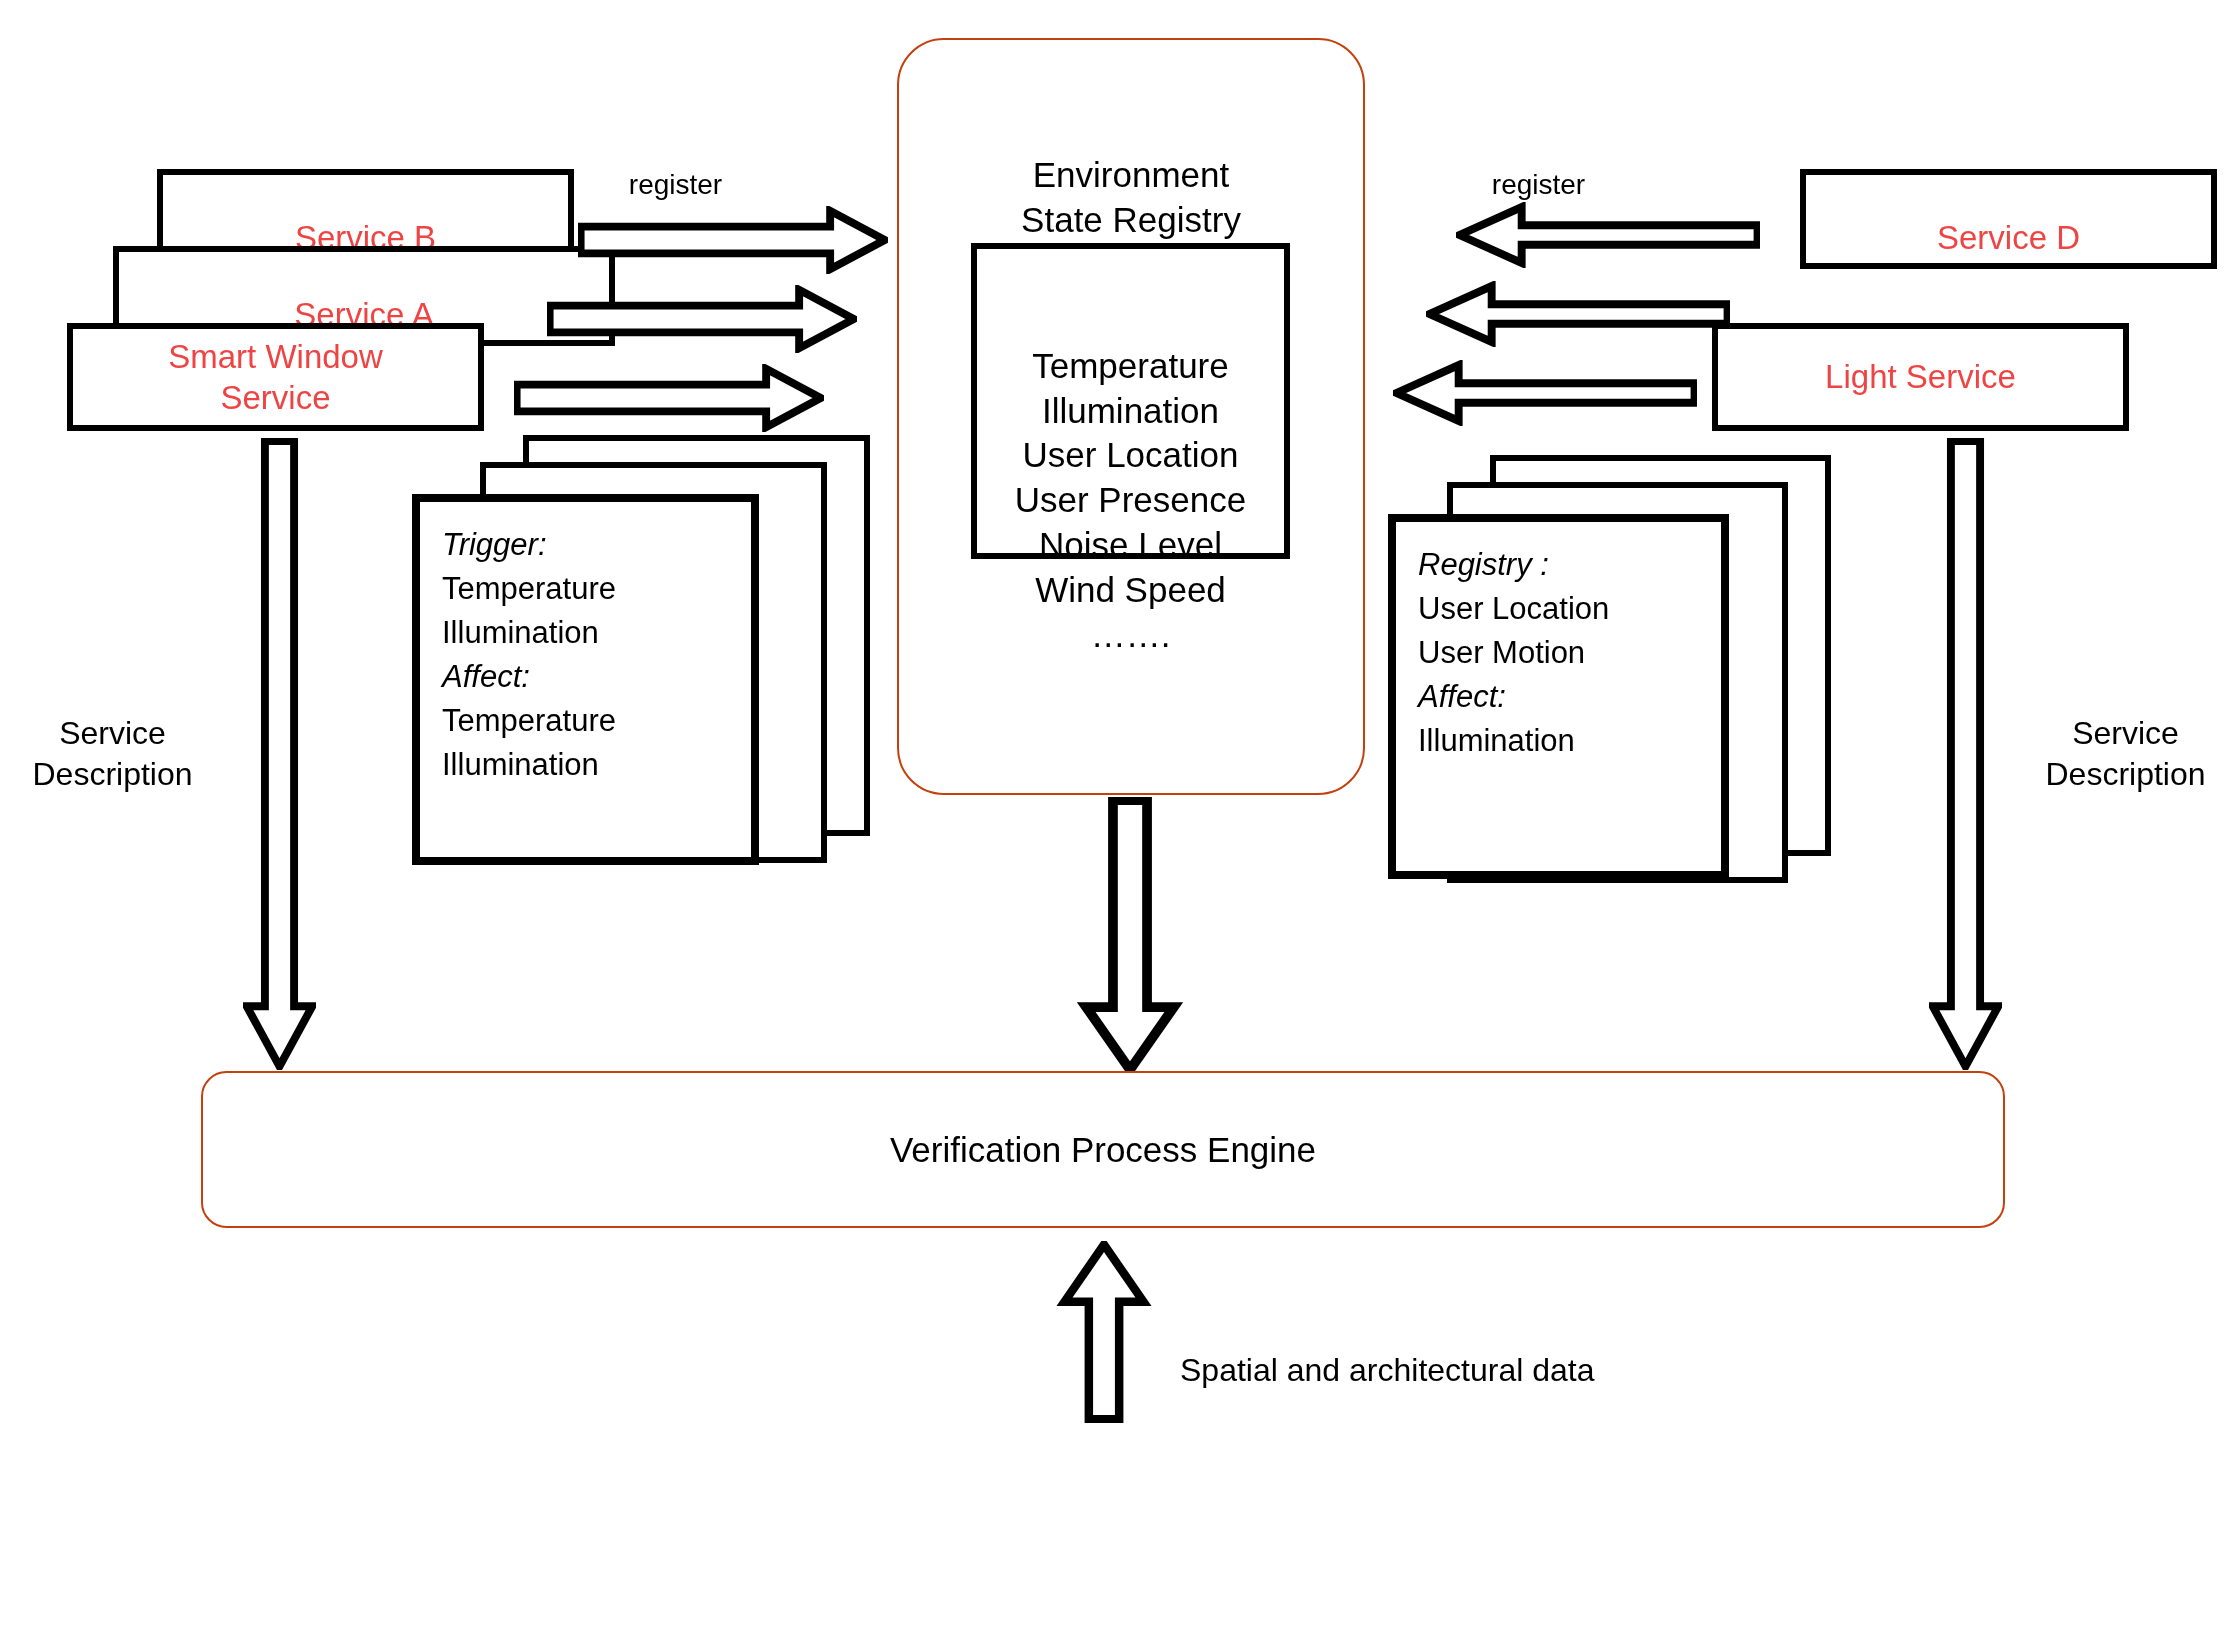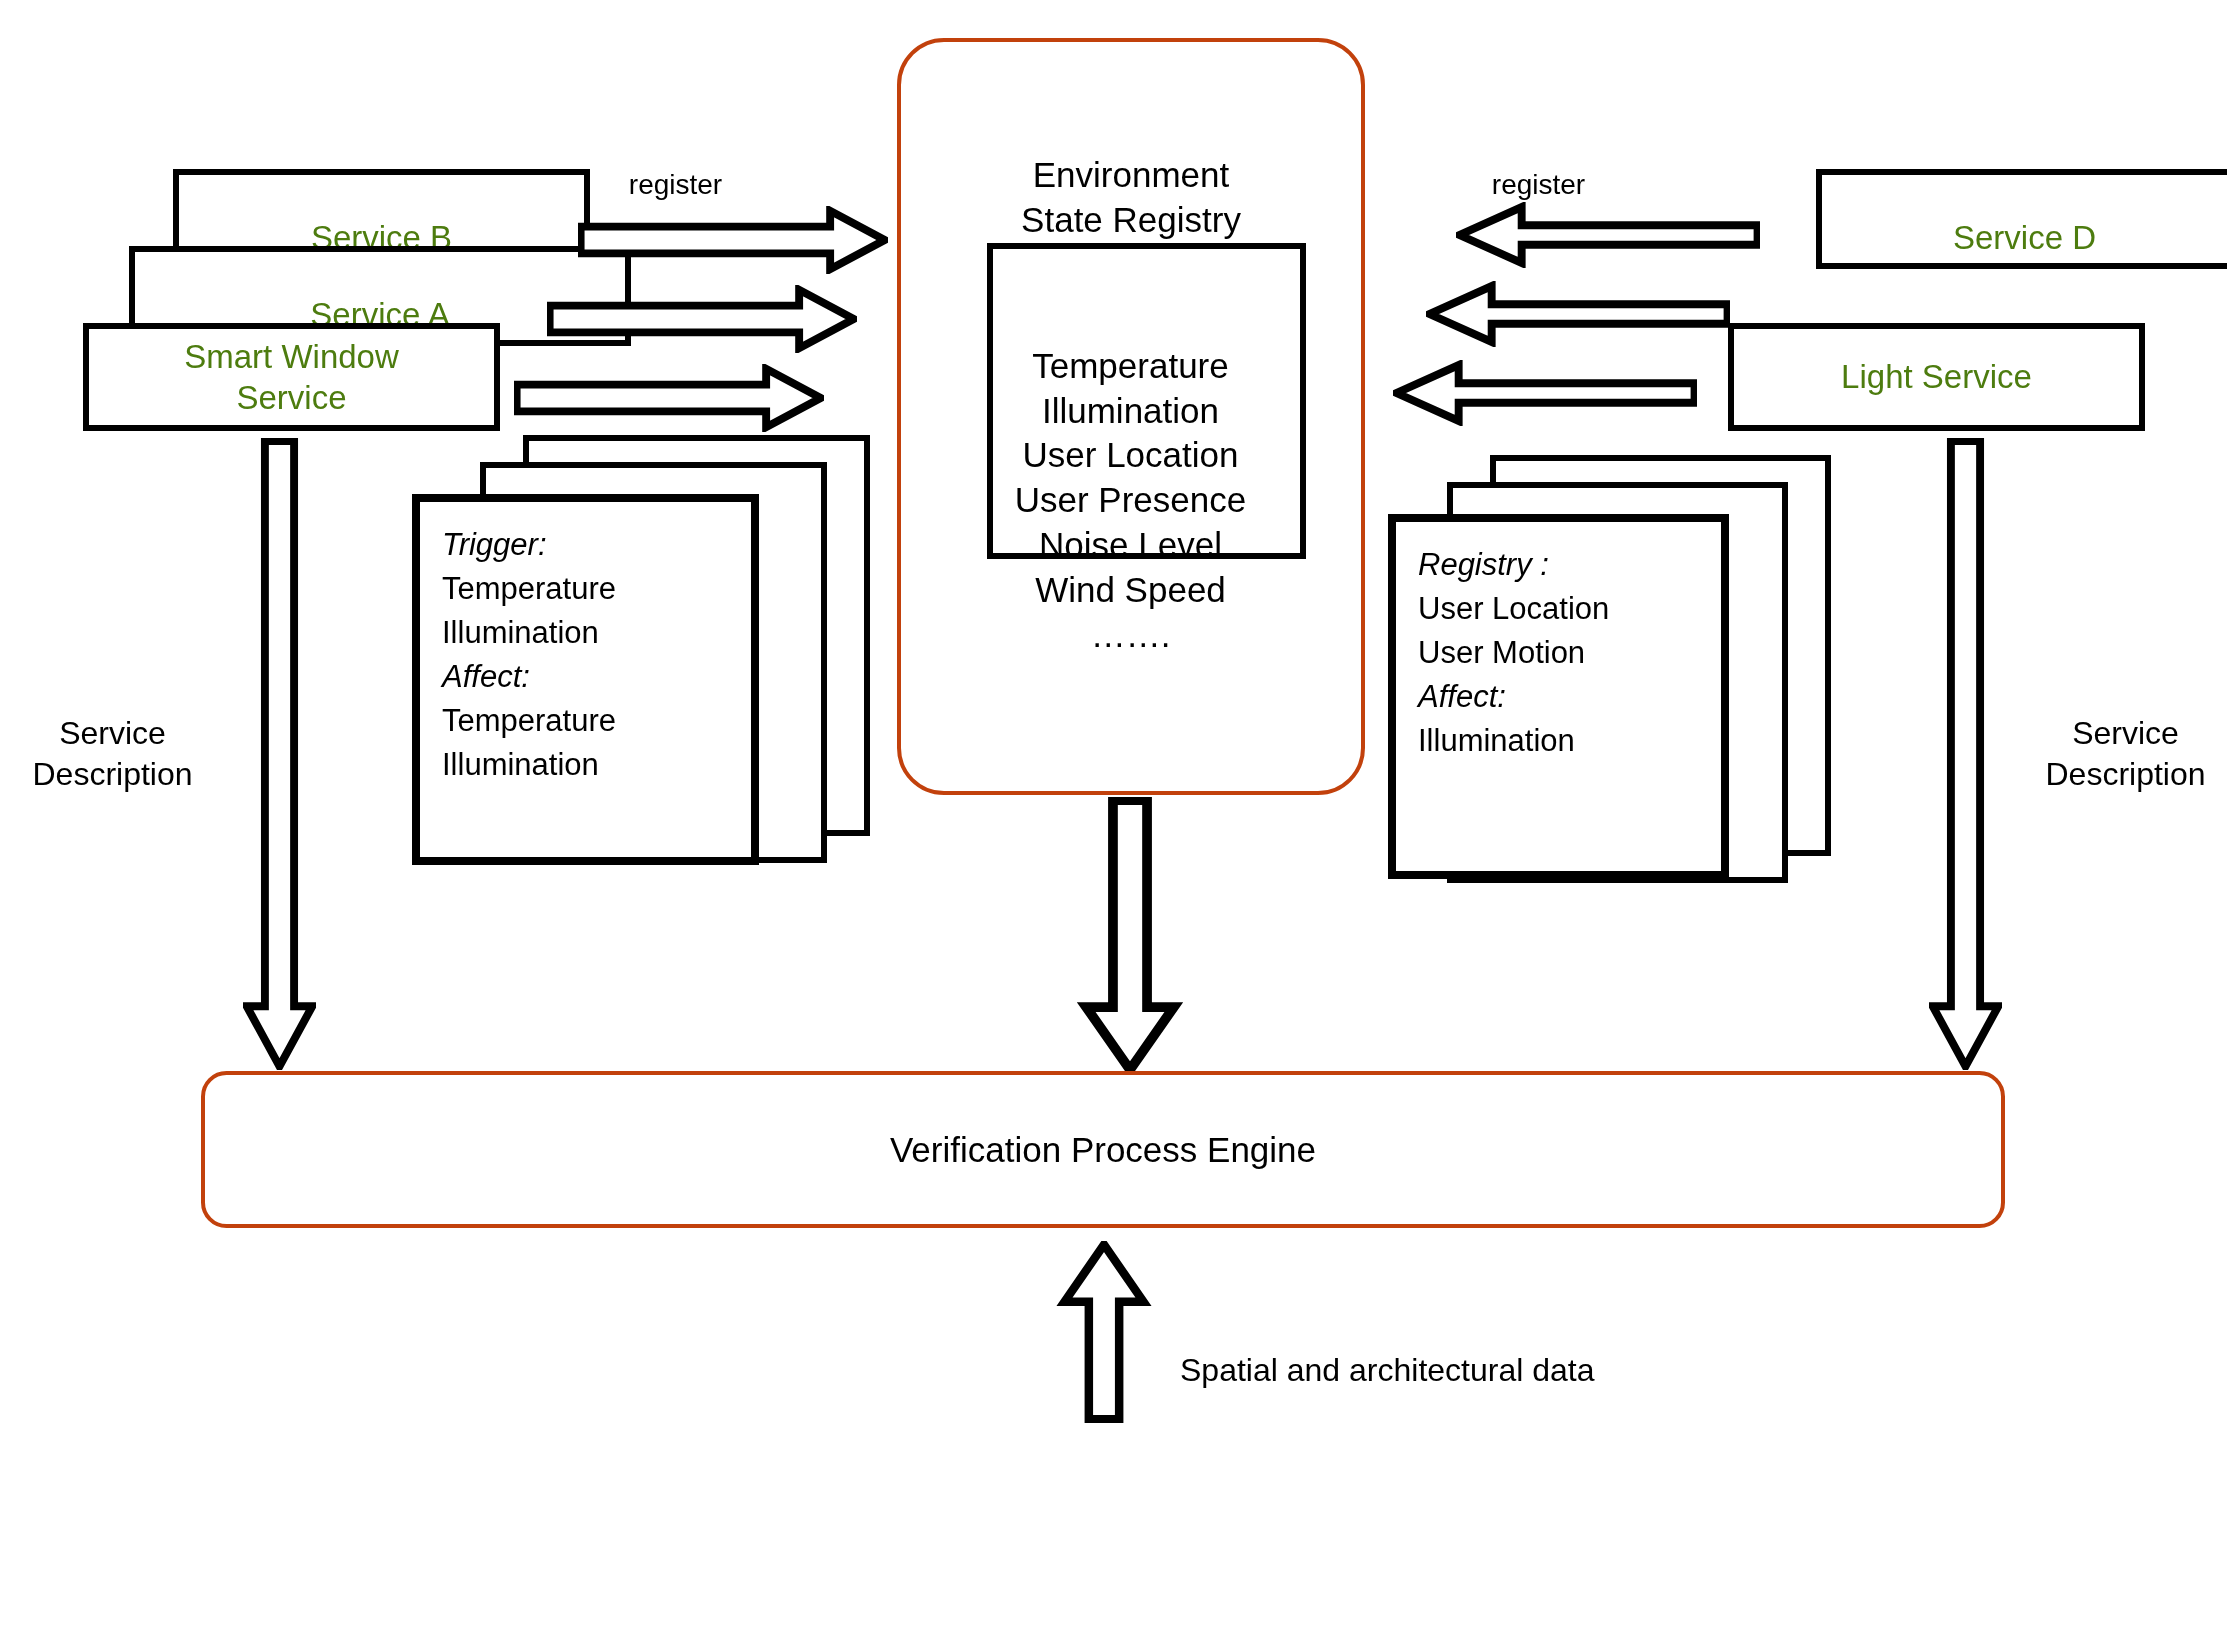--- a/index.html
+++ b/index.html
@@ -23,28 +23,27 @@
   .box {
     position: absolute;
     box-sizing: border-box;
     background: #ffffff;
     border: 6.7px solid #000000;
     display: flex;
     align-items: center;
     justify-content: center;
     text-align: center;
     line-height: 1.25;
-    color: #4d7c0f;
-    margin-left: 16px;
+    color: #ef4444;
   }
   .rbox {
     position: absolute;
     box-sizing: border-box;
     background: #ffffff;
-    border: 4px solid #c2410c;
+    border: 2px solid #c2410c;
     border-radius: 47px;
   }
   .plain {
     position: absolute;
     color: #000000;
     text-align: center;
     line-height: 1.28;
     white-space: pre-line;
   }
   .svgwrap {

